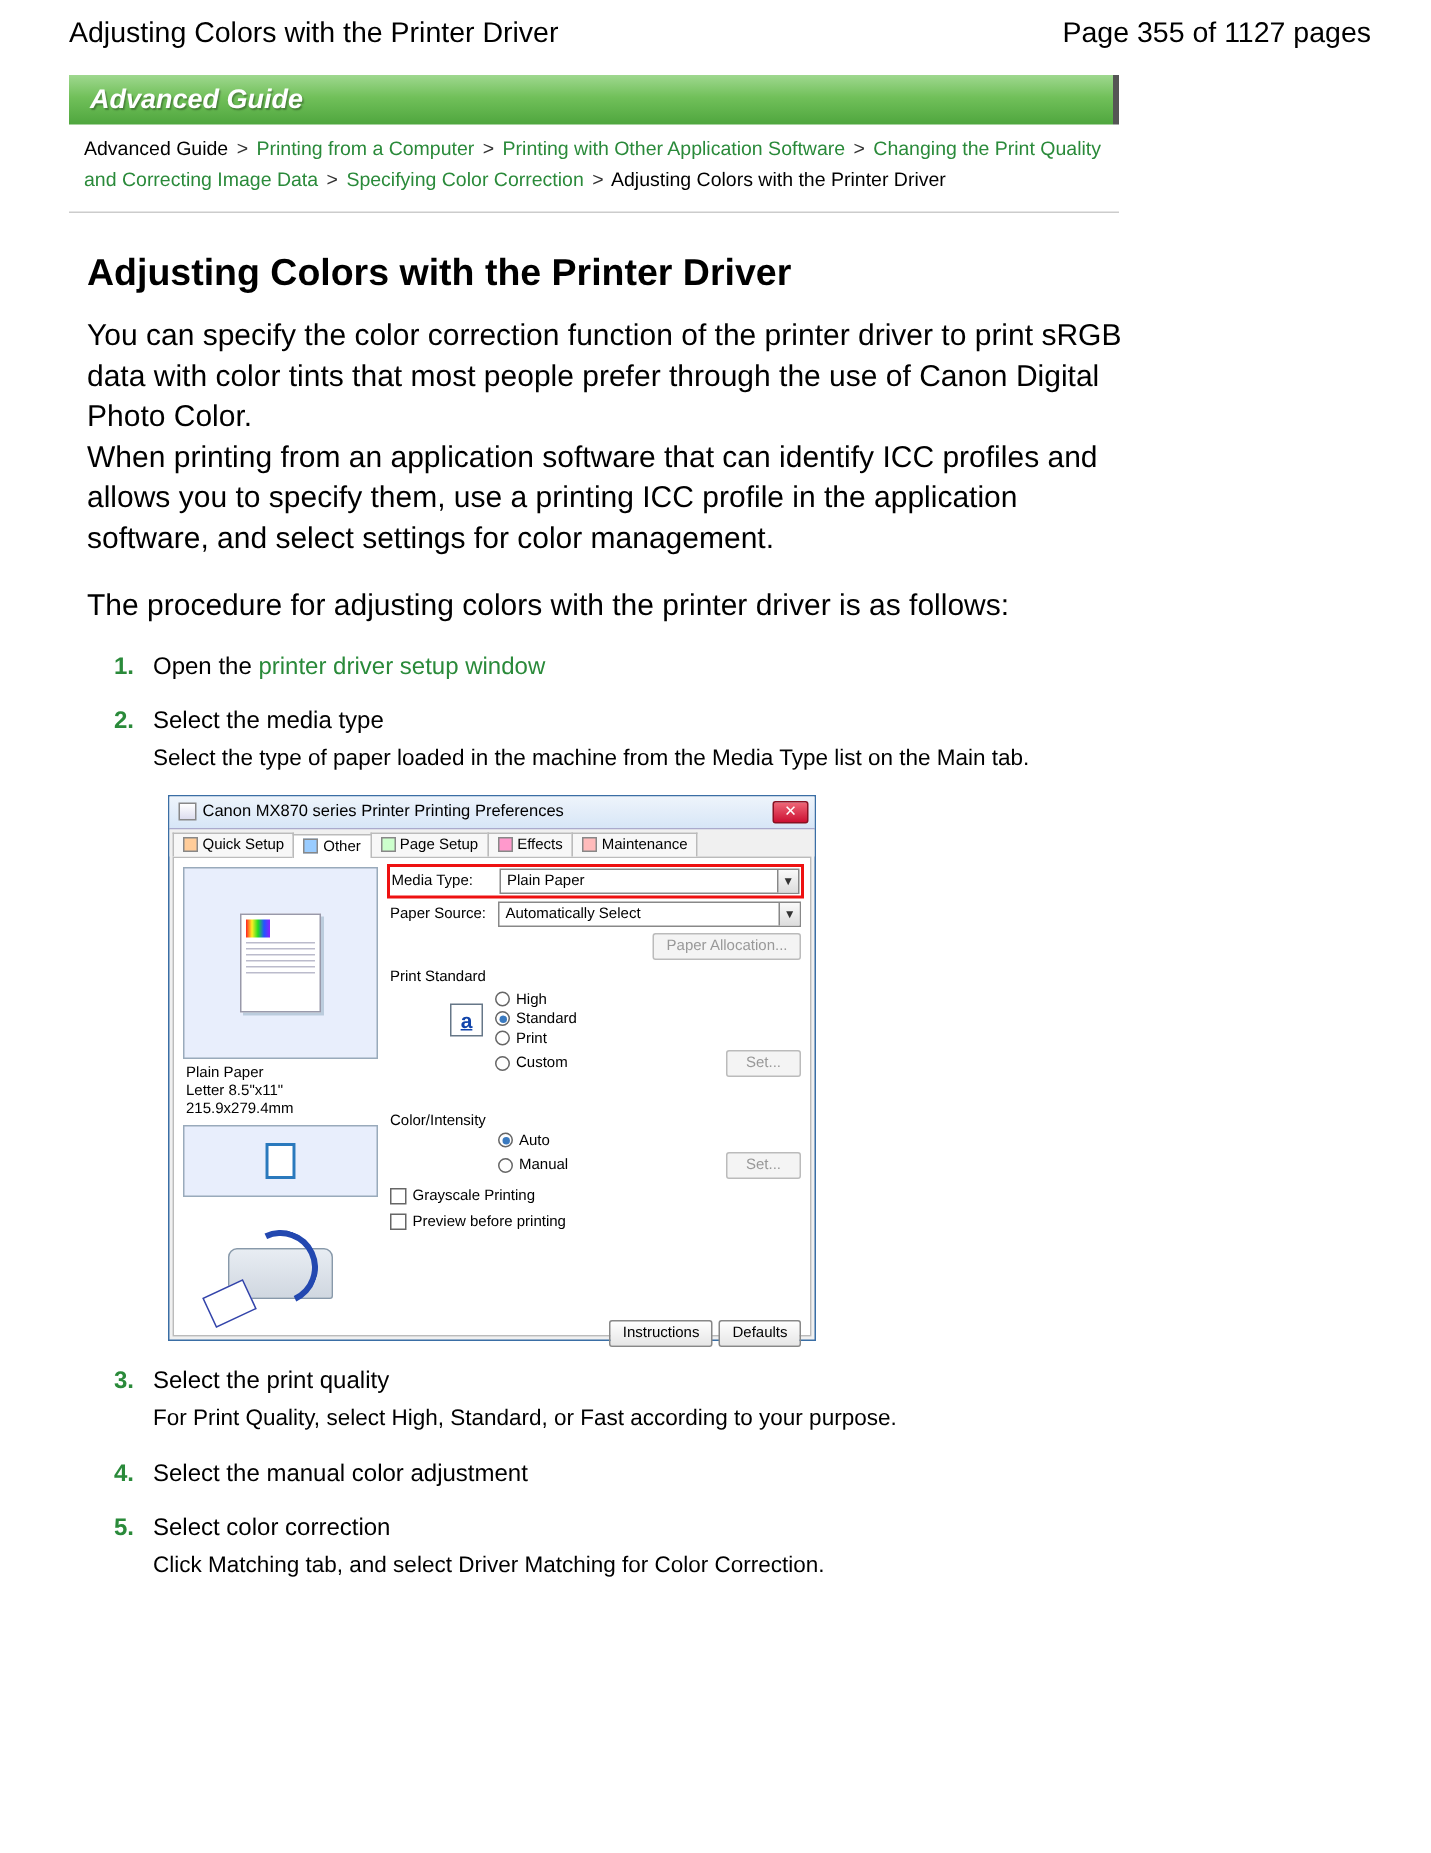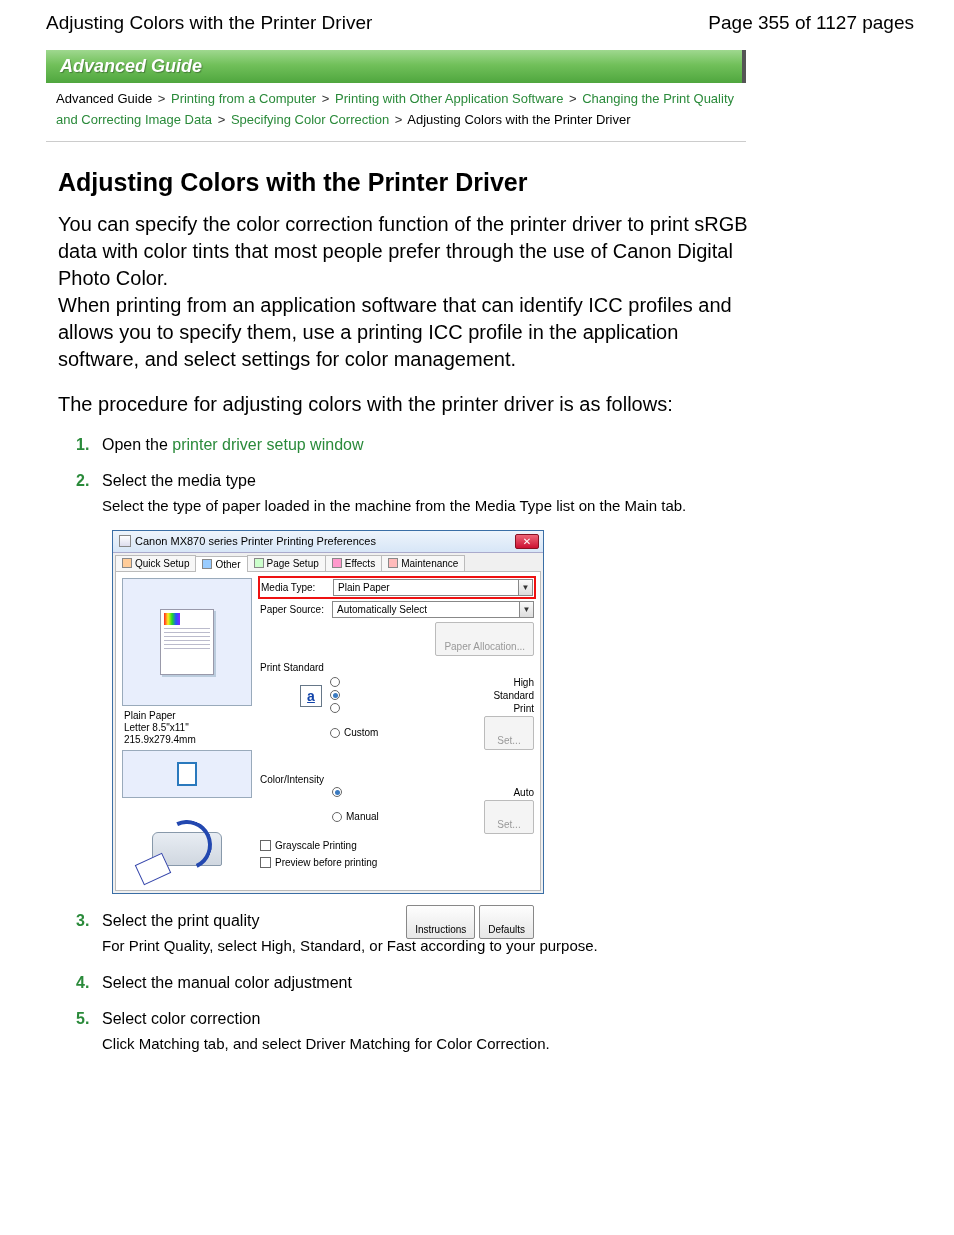--- a/index.html
+++ b/index.html
@@ -199,27 +199,27 @@
   .combo {
     flex:1; height:17px; background:#fff; border:1px solid #888;
     display:flex; justify-content:space-between; align-items:center;
     padding: 0 0 0 4px; font-size:10px;
   }
   .combo .arrow { width:14px; height:15px; background:linear-gradient(#fafafa,#ddd); border-left:1px solid #888; text-align:center; font-size:8px; line-height:15px; color:#333;}
   .align-right { display:flex; justify-content:flex-end; margin: 2px 0 6px 0;}
   .wbtn {
     height:18px; background:linear-gradient(#fefefe,#e6e6e6);
     border:1px solid #888; border-radius:2px;
-    font-size:10px; padding: 16px 8px; line-height:16px;
+    font-size:10px; padding: 0 8px; line-height:16px;
     min-width: 50px; text-align:center;
   }
   .wbtn.disabled { color:#999; border-color:#bbb; background:#f4f4f4;}
   .section-lbl { font-size:10px; margin: 4px 0 2px 0; }
   .radio-group { margin-left: 72px; }
-  .radio-row { display:flex; align-items:center; gap:4px; font-size:10px; margin:2px 0;justify-content:space-between;}
+  .radio-row { display:flex; align-items:center; gap:4px; font-size:10px; margin:2px 0;}
   .radio-dot { width:10px; height:10px; border:1px solid #666; border-radius:50%; display:inline-flex; align-items:center; justify-content:center;}
   .radio-dot.sel::after{ content:""; width:5px; height:5px; background:#3a7ac0; border-radius:50%;}
   .pq-row { display:flex; align-items:flex-start;}
   .a-icon { width:22px; height:22px; border:1px solid #678; background:#fff; color:#14a; font-weight:bold; font-size:14px; text-align:center; line-height:20px; margin: 10px 8px 0 40px; text-decoration:underline;}
   .pq-opts { flex:1;}
   .chk-row { display:flex; align-items:center; gap:4px; font-size:10px; margin:6px 0 0 0;}
   .chk { width:11px; height:11px; border:1px solid #666; background:#fff;}
   .dlg-actions { display:flex; justify-content:flex-end; gap:4px; margin-top: auto;}
   .dlg-footer {
     display:flex; justify-content:center; gap:6px;
@@ -401,21 +401,21 @@
               <div class="chk-row">
                 <span class="chk"></span>
                 <span>Grayscale Printing</span>
               </div>
               <div class="chk-row">
                 <span class="chk"></span>
                 <span>Preview before printing</span>
               </div>
 
               <div style="flex:1"></div>
-              <div class="dlg-actions" style="margin-top:37px;">
+              <div class="dlg-actions" style="margin-top:60px;">
                 <div class="wbtn">Instructions</div>
                 <div class="wbtn">Defaults</div>
               </div>
             </div>
           </div>
         </div>
       </div>
     </li>
 
     <li>

